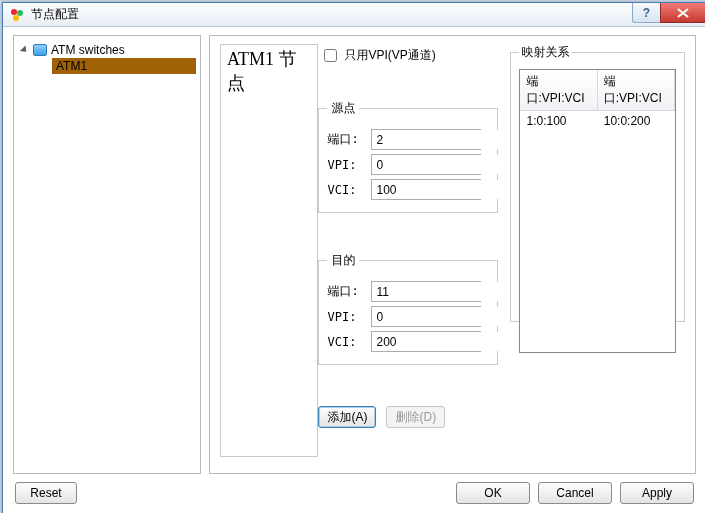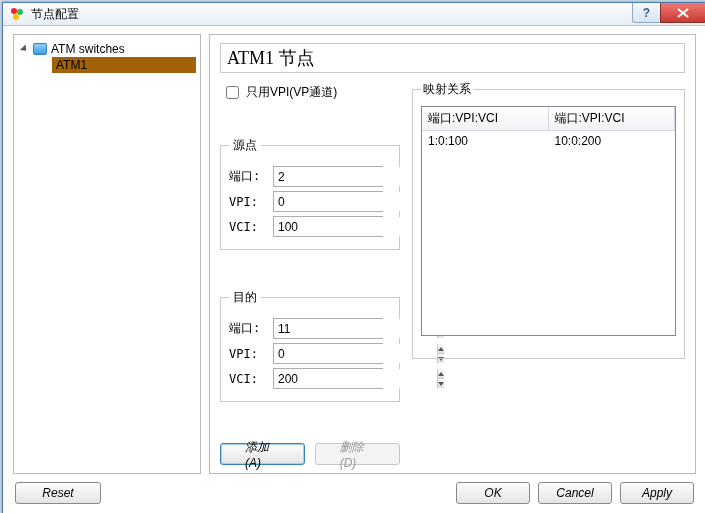--- a/index.html
+++ b/index.html
@@ -13,52 +13,52 @@
 .win-btn.help { border-radius: 0 0 0 3px; border-right: none; }
 .win-btn.close { width: 46px; background: linear-gradient(#f07a74,#c83a31); border: 1px solid #8a2c26; border-top:none; border-radius: 0 0 3px 0; color:#fff; font-weight:bold; }
 .win-btn.help span { color:#3b5d85; font-weight:bold; }
 .content { flex:1; padding: 8px 10px; display:flex; flex-direction:column; }
 .main-row { flex:1; display:flex; gap:8px; }
 .tree-pane { width: 188px; border:1px solid #b9b9b9; background:#fff; padding:6px 4px; }
 .tree-row { display:flex; align-items:center; gap:4px; padding:1px 2px; }
 .tree-toggle { width:0; height:0; border-left:5px solid #595959; border-top:4px solid transparent; border-bottom:4px solid transparent; transform: rotate(45deg); margin:0 2px; }
 .tree-icon { width:14px; height:12px; background:linear-gradient(#8fd0ff,#3a9fe0); border:1px solid #2d7fb5; border-radius:2px; }
 .tree-child { margin-left: 34px; background:#a16207; padding:1px 4px; }
-.right-pane { flex:1; border:1px solid #b9b9b9; background:#fff; padding:8px 10px; display:flex; flex-direction:column; }
+.right-pane { flex:1; border:1px solid #b9b9b9; background:#fff; padding:8px 10px; display:flex; flex-direction:row; }
 fieldset.title-fs { border:1px solid #c9c9c9; padding:0; margin:0 0 8px 0; }
 .node-title { font-family: SimSun, serif; font-size:18px; padding:2px 6px; color:#000; }
 .mid-row { display:flex; gap:12px; }
 .left-col { width:180px; display:flex; flex-direction:column;gap:29px; }
 .chk-row { display:flex; align-items:center; gap:4px; margin:2px 0 6px 2px; }
 fieldset.grp { border:1px solid #c9c9c9; margin:0 0 10px 0; padding:8px 8px 8px 8px; }
 fieldset.grp legend { padding:0 4px; }
 .field-row { display:flex; align-items:center; margin:4px 0; }
 .field-row label { width:44px; font-family: SimSun, monospace; }
 .spinner { display:flex; width:110px; border:1px solid #abadb3; height:21px; background:#fff; }
 .spinner input { flex:1; border:none; padding:0 4px; font-size:12px; outline:none; }
 .spinner-btns { width:16px; display:flex; flex-direction:column; border-left:1px solid #c6c8cc; }
 .sp-btn { flex:1; background:linear-gradient(#f6f8fb,#dde3ec); display:flex; align-items:center; justify-content:center; }
 .sp-btn + .sp-btn { border-top:1px solid #c6c8cc; }
 .arr-up { width:0; height:0; border-left:3px solid transparent; border-right:3px solid transparent; border-bottom:4px solid #555; }
 .arr-dn { width:0; height:0; border-left:3px solid transparent; border-right:3px solid transparent; border-top:4px solid #555; }
 .btn-row { display:flex; gap:10px; margin-top:2px; }
-.btn { height:22px; padding:0 24px; border:1px solid #8a8a8a; border-radius:3px; background:linear-gradient(#fdfdfd,#e4e4e4); cursor:default; display:flex; align-items:center;font-style:italic; }
+.btn { height:22px; padding:0 8px; border:1px solid #8a8a8a; border-radius:3px; background:linear-gradient(#fdfdfd,#e4e4e4); cursor:default; display:flex; align-items:center; }
 .btn.focus { border:1px solid #3c7fb1; box-shadow:0 0 0 1px #a7d0ee inset; }
 .btn.disabled { color:#9a9a9a; border-color:#c5c5c5; background:#f3f3f3;align-items:center; }
 .map-col { flex:1; }
 fieldset.map { border:1px solid #c9c9c9; margin:0; padding:8px; height:278px; }
-.table-wrap { border:1px solid #828790; height:230px; background:#fff; }
+.table-wrap { border:1px solid #828790; height:284px; background:#fff; }
 .thead { display:flex; background:linear-gradient(#fff,#f0f2f5); border-bottom:1px solid #d6d9dd; }
 .th { flex:1; padding:3px 6px; border-right:1px solid #d6d9dd; }
 .trow { display:flex; }
 .td { flex:1; padding:3px 6px; }
 .footer { display:flex; padding:8px 2px 2px; gap:8px; }
 .footer .spacer { flex:1; }
 .footer .btn { width:74px; justify-content:center; }
-.footer .btn.reset { width:86px;justify-content:center; }
+.footer .btn.reset { width:62px;justify-content:center; }
 </style>
 </head>
 <body>
 
 <div class="window">
   <div class="titlebar">
     <svg class="app-icon" viewBox="0 0 16 16">
       <circle cx="5" cy="5" r="3" fill="#e23"></circle>
       <circle cx="11" cy="6" r="3" fill="#3b5"></circle>
       <circle cx="7" cy="11" r="3" fill="#fb0"></circle>

